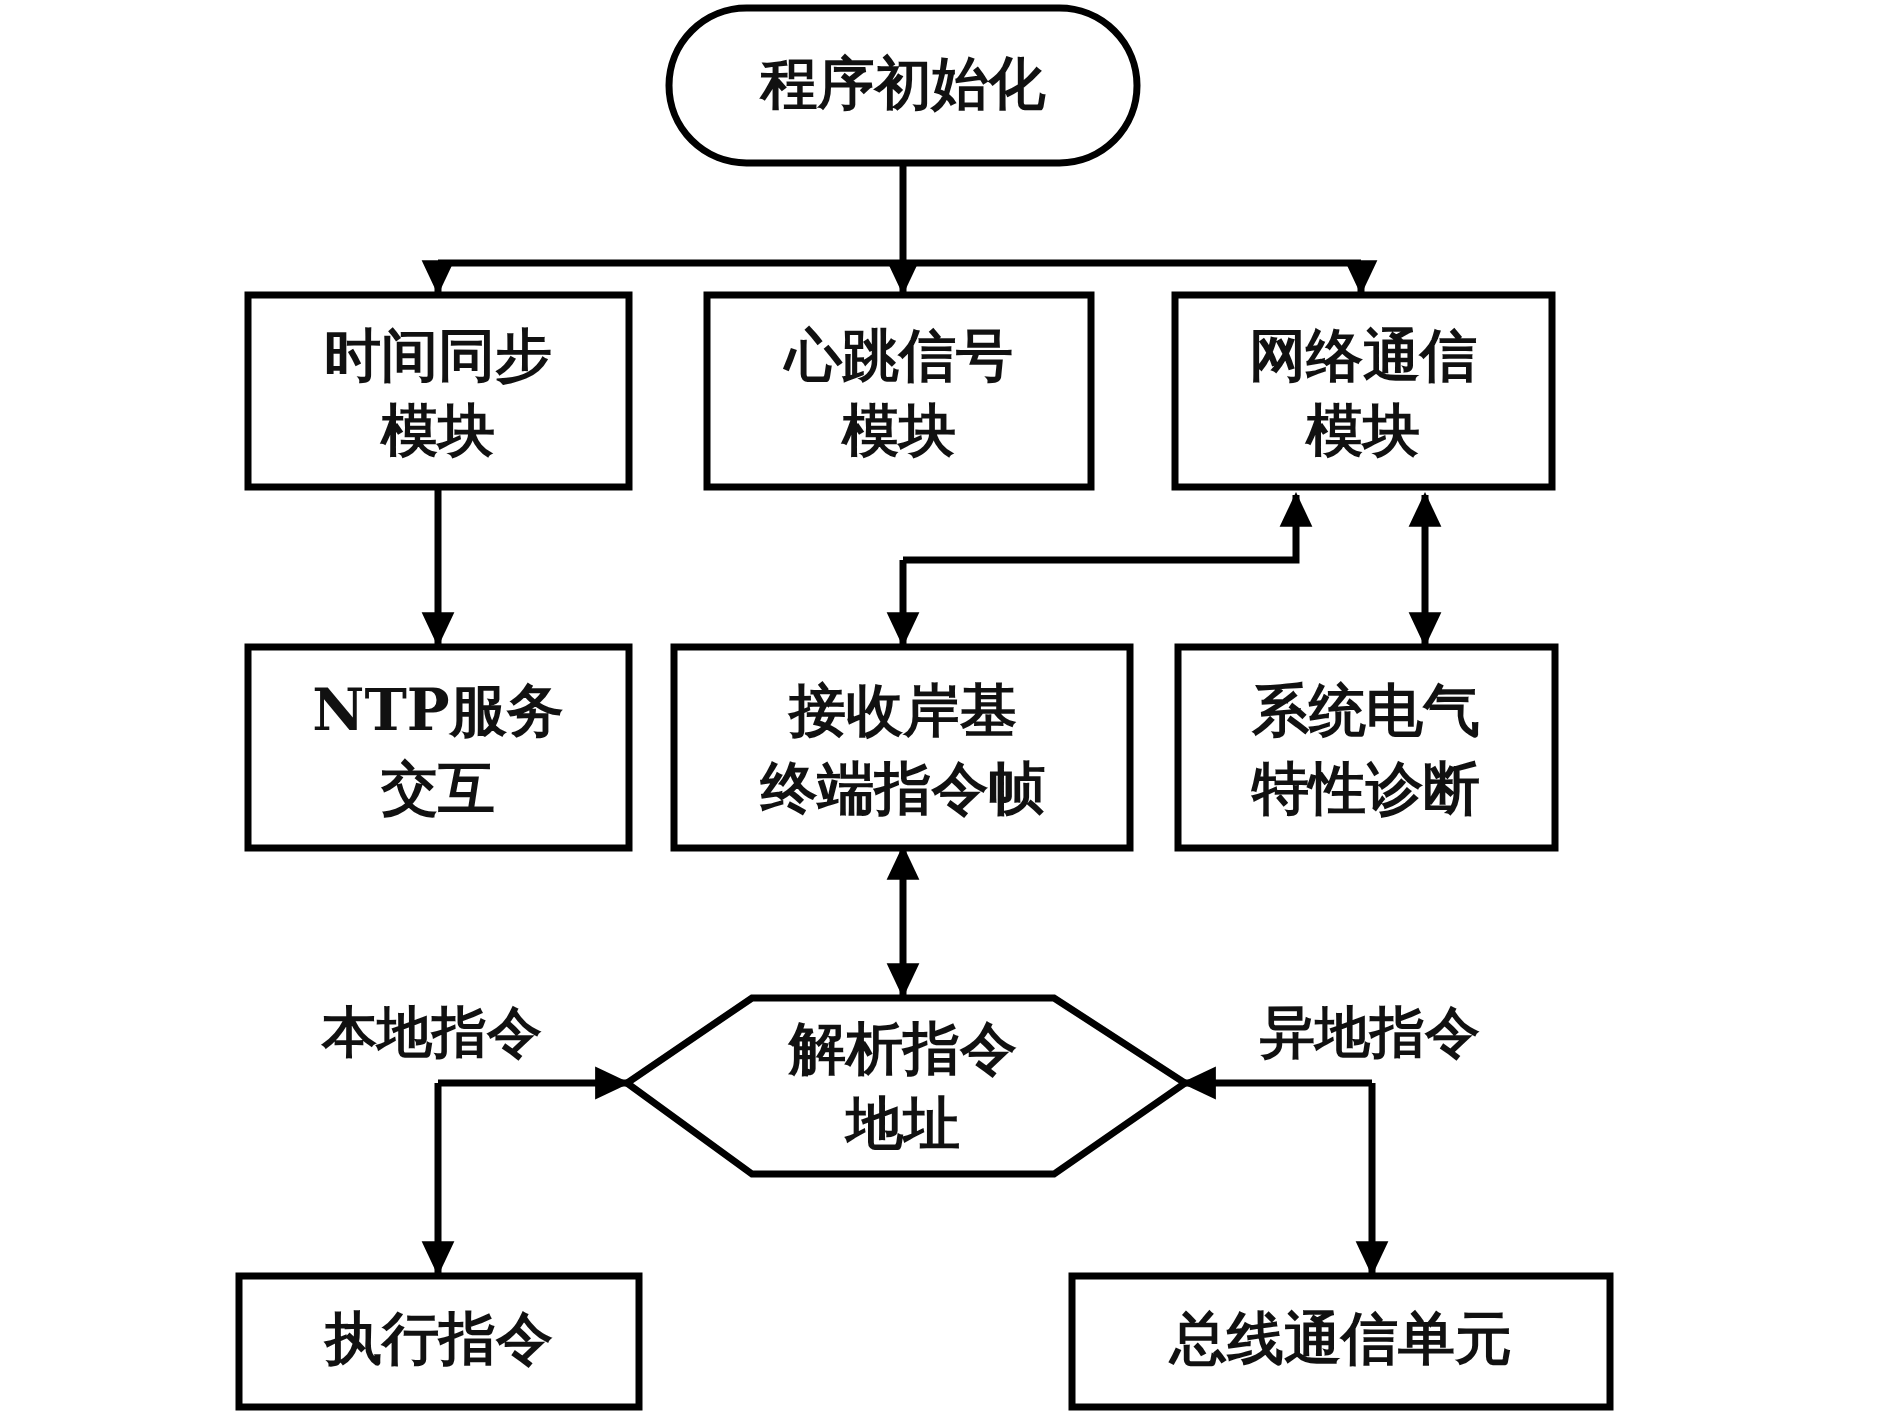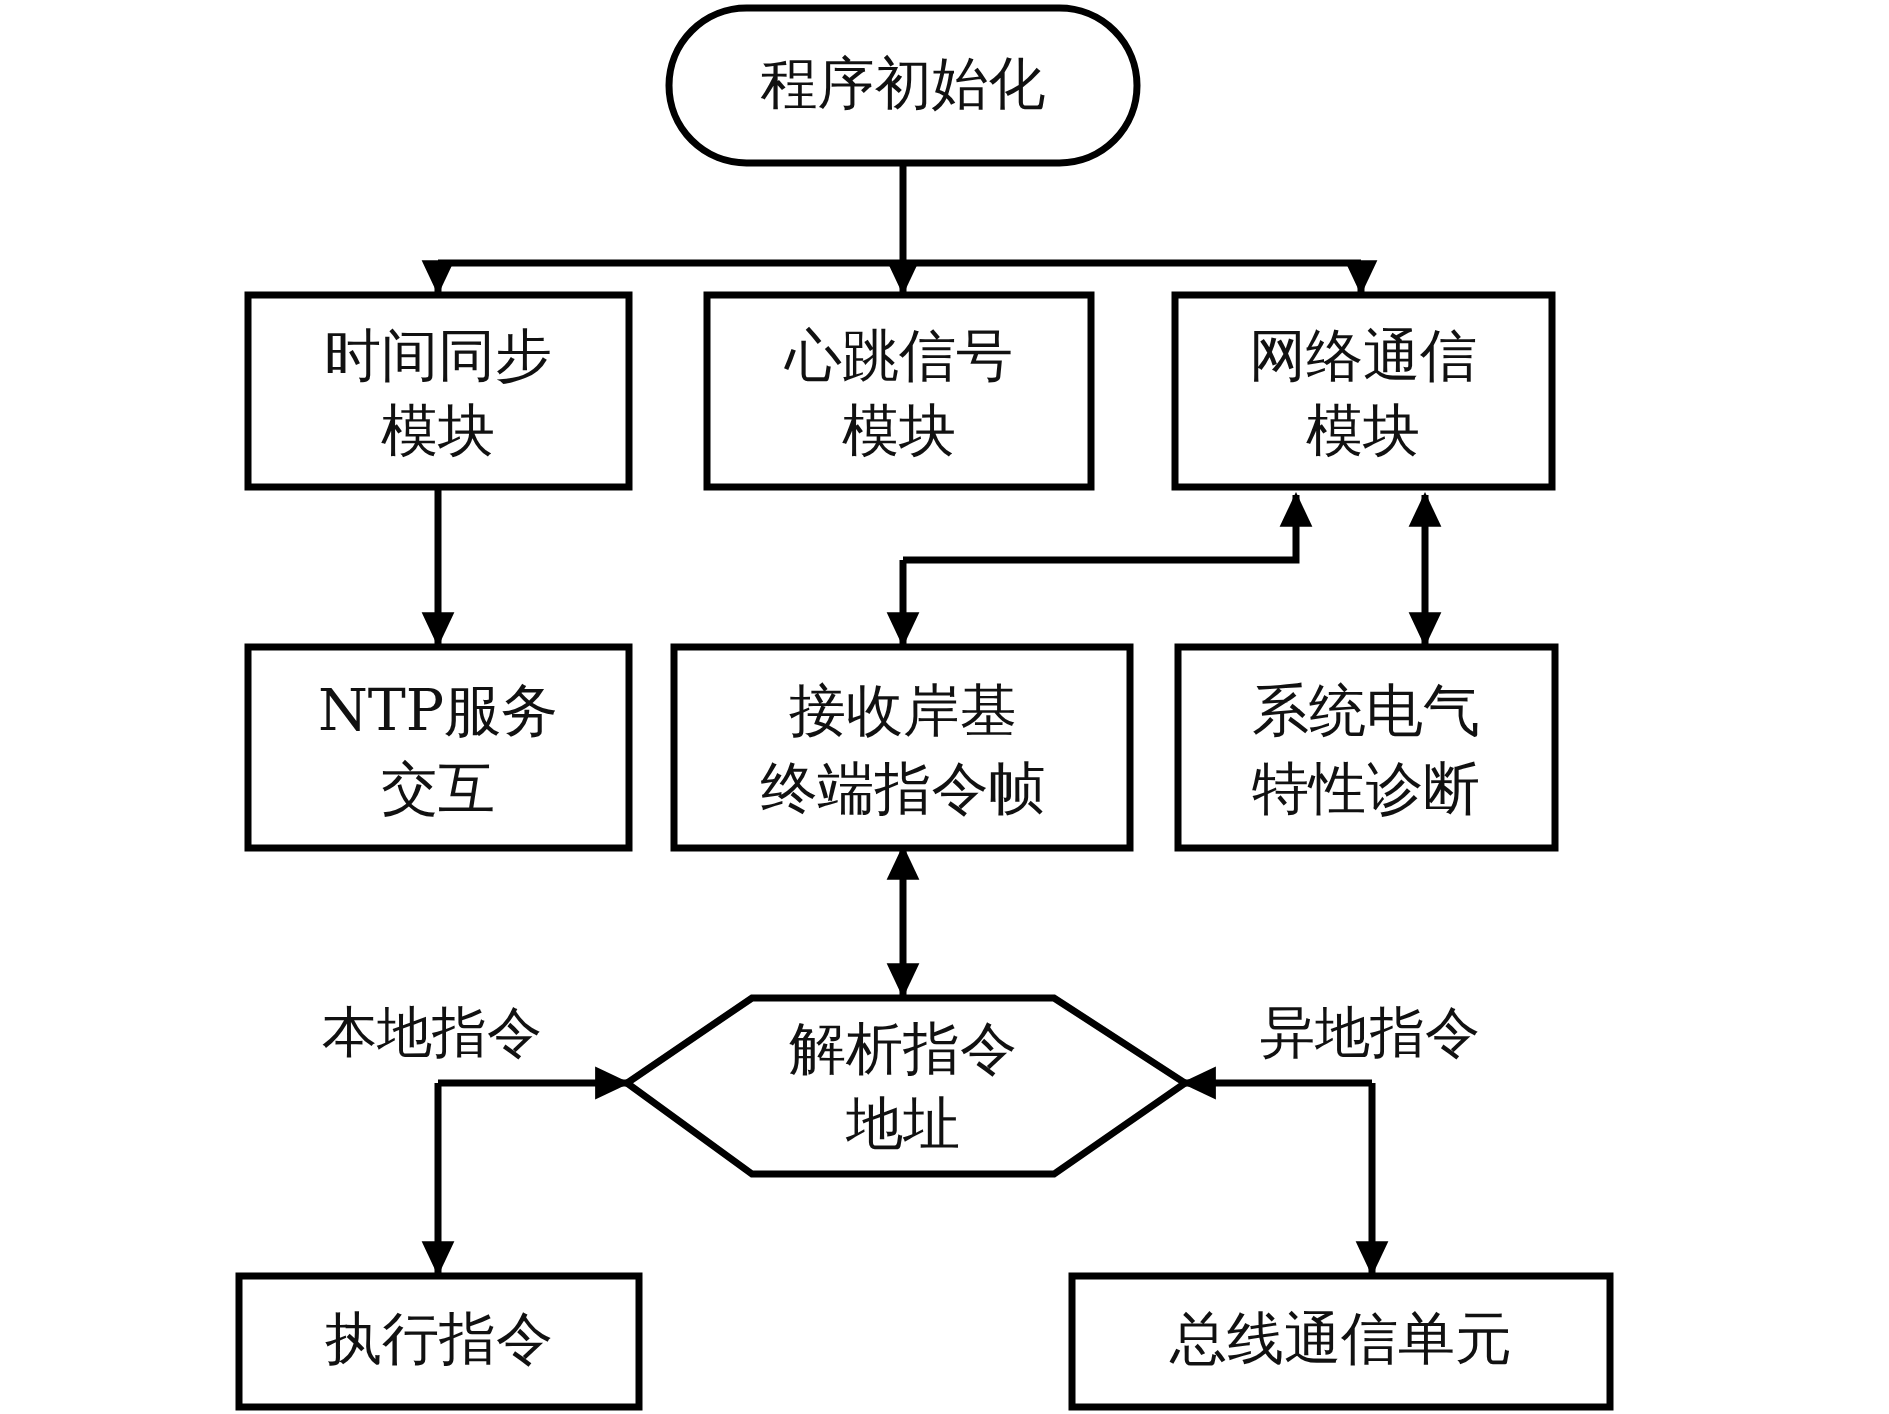--- a/index.html
+++ b/index.html
@@ -7,20 +7,21 @@
     padding: 0;
     background: #ffffff;
   }
   #page {
     position: relative;
     width: 1889px;
     height: 1414px;
     background: #ffffff;
     overflow: hidden;
     font-family: "DejaVu Sans", "Liberation Sans", sans-serif;
+    font-weight: bold;
   }
   svg#flow {
     position: absolute;
     left: 0;
     top: 0;
     width: 1889px;
     height: 1414px;
   }
   .shape {
     fill: #ffffff;

